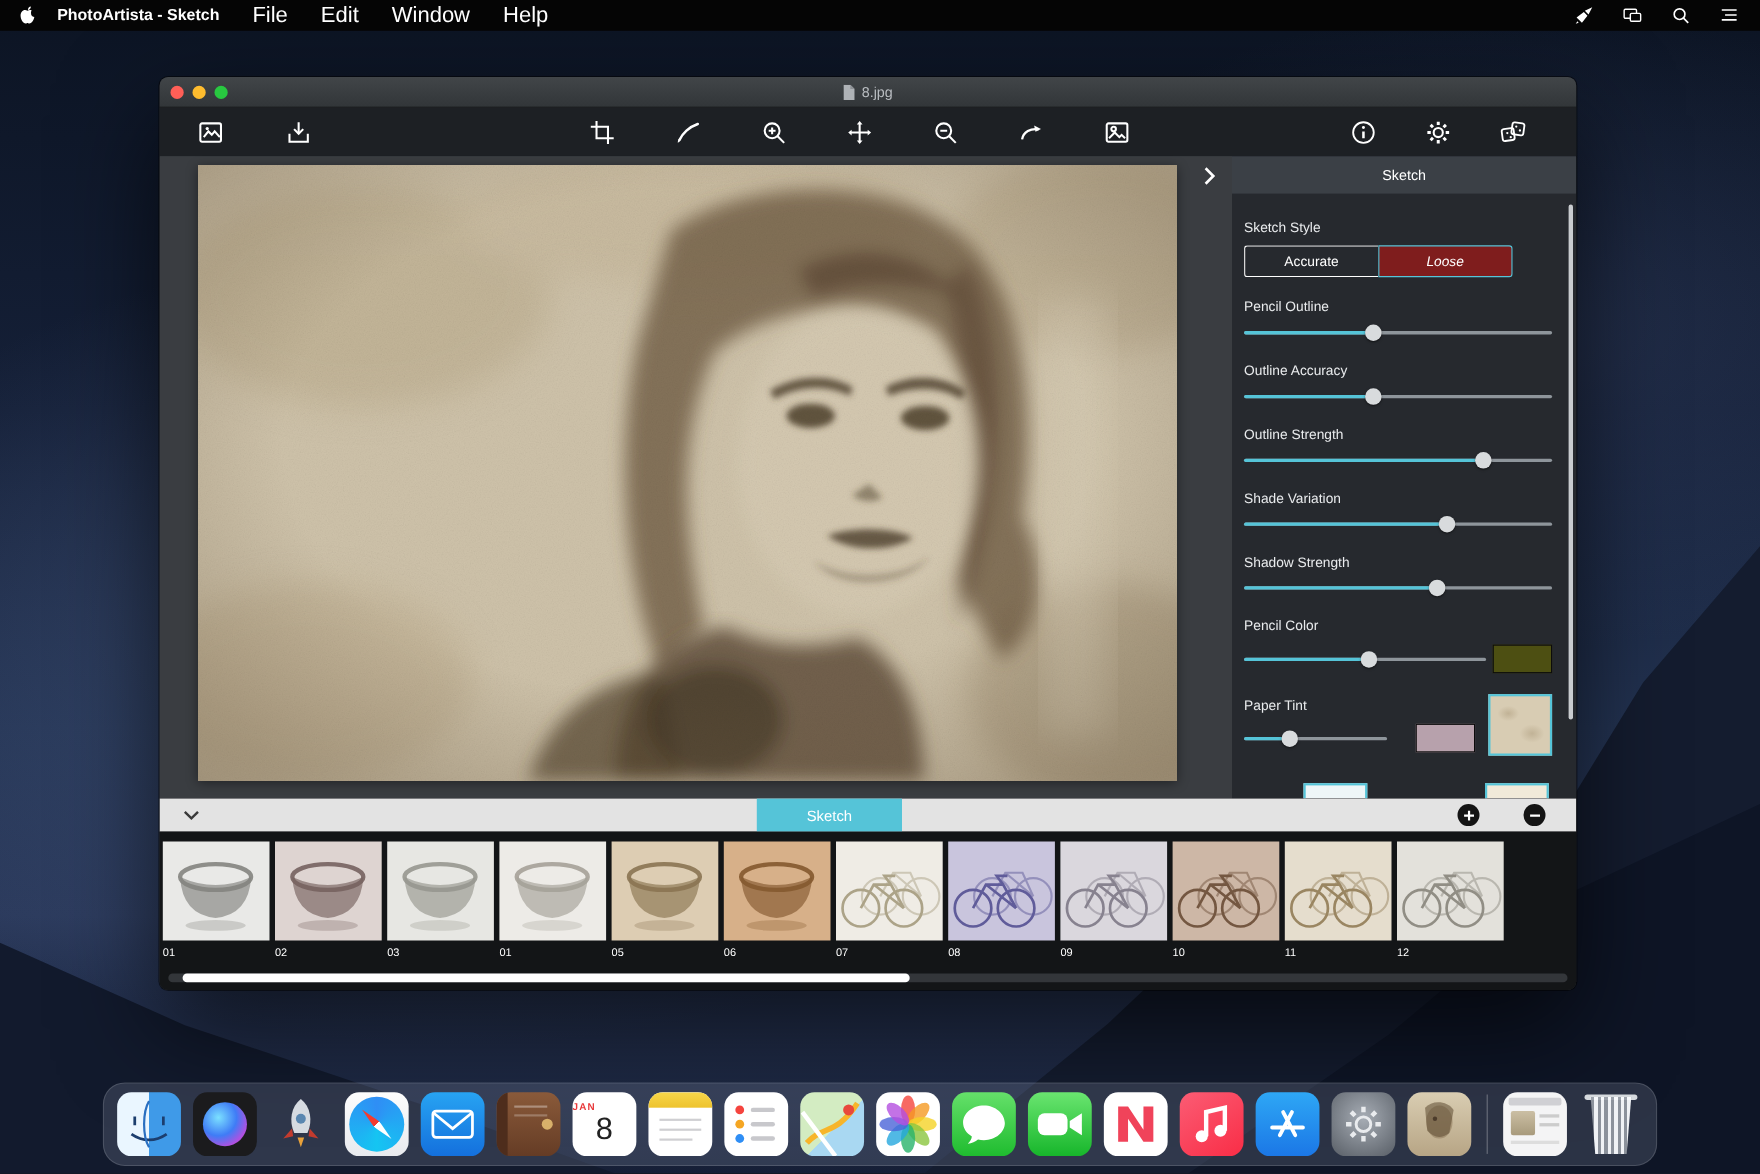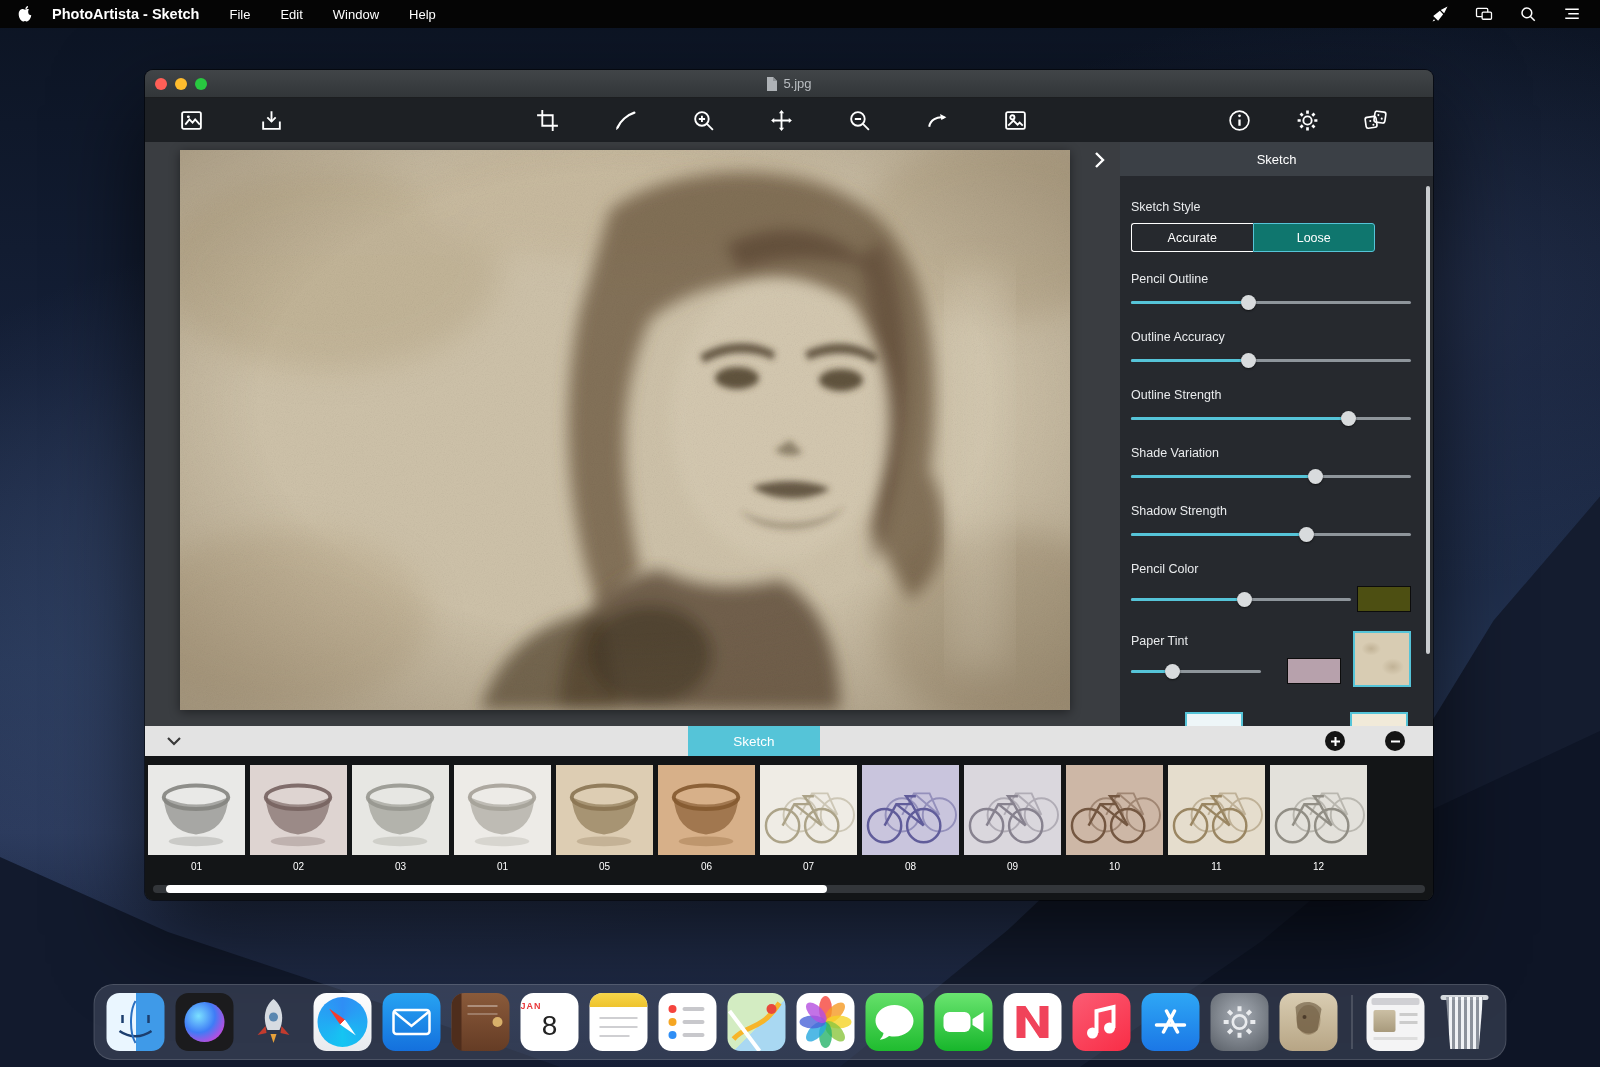--- a/index.html
+++ b/index.html
@@ -19,21 +19,21 @@
   .mountain.m2 { right:0; bottom:0; width:520px; height:420px; background:#0e1526;
     clip-path:polygon(100% 20%, 100% 100%, 0 100%, 35% 70%, 62% 42%); }
   .mountain.m3 { left:0; bottom:0; width:560px; height:300px; background:#121a2d;
     clip-path:polygon(0 30%, 30% 55%, 70% 80%, 100% 100%, 0 100%); }
 
   
   .menu-bar { position:absolute; top:0; left:0; right:0; height:28px; background:#050505;
     display:flex; align-items:center; padding:0 16px; color:#fff; z-index:50; }
   .mb-apple { width:18px; height:18px; display:flex; align-items:center; margin-right:18px; }
   .mb-app-name { font-weight:bold; font-size:14.5px; margin-right:30px; }
-  .menu-item { font-size:13px; margin-right:30px; cursor:default; }
+  .menu-item { font-size:20px; margin-right:30px; cursor:default; }
   .mb-right { margin-left:auto; display:flex; align-items:center; }
   .mb-icon { width:24px; height:22px; margin-left:20px; display:flex; align-items:center; justify-content:center; }
   .mb-icon svg { width:18px; height:18px; }
 
   
   .app-window { position:absolute; left:145px; top:70px; width:1288px; height:830px;
     border-radius:8px; overflow:hidden; background:#2a2d31;
     box-shadow:0 35px 90px rgba(0,0,0,0.65), 0 0 0 1px rgba(0,0,0,0.5); }
   .title-bar { height:28px; background:linear-gradient(#414548,#323639);
     border-bottom:1px solid #1c1e20; position:relative; display:flex; align-items:center; }
@@ -61,21 +61,21 @@
   .side-panel { width:313px; background:#26292e; position:relative; overflow:hidden; }
   .panel-header { height:34px; background:#3b4046; color:#fff; font-size:13px;
     display:flex; align-items:center; justify-content:center; }
   .panel-body { padding:24px 22px 0 11px; position:relative; height:550px; overflow:hidden; }
   .section-label { color:#e9ebed; font-size:12.5px; }
   .segment { display:flex; height:29px; margin-top:9px; width:244px; }
   .seg-option { flex:1; display:flex; align-items:center; justify-content:center;
     font-size:12.5px; color:#fff; cursor:pointer; background:#26292e; border:1px solid #ffffff; }
   .seg-option:first-child { border-radius:3px 0 0 3px; border-right:none; }
   .seg-option:last-child { border-radius:0 3px 3px 0; }
-  .seg-option.active { background:#0f766e; border-color:#55c4d8; }
+  .seg-option.active { background:#7f1d1d; border-color:#55c4d8;font-style:italic; }
 
   .slider-block { margin-top:20px; }
   .slider-label { color:#e9ebed; font-size:12.5px; margin-bottom:8px; }
   .slider-row { display:flex; align-items:center; height:16px; }
   .slider-row.tall { height:30px; }
   .slider-track { position:relative; height:3px; background:#8e959b; border-radius:2px; flex:0 0 auto; cursor:pointer; }
   .slider-fill { position:absolute; left:0; top:0; height:3px; background:#55c4d8; border-radius:2px; }
   .slider-thumb { position:absolute; top:-6px; width:15px; height:15px; border-radius:50%;
     background:#d8dbdd; margin-left:-8px; box-shadow:0 1px 2px rgba(0,0,0,0.55); cursor:pointer; }
   .color-swatch { width:54px; height:26px; border:1px solid #0c0c0c; flex:0 0 auto; cursor:pointer; }
@@ -102,21 +102,21 @@
     color:#fff; font-size:13.5px; display:flex; align-items:center; justify-content:center; cursor:pointer; }
   .round-btn { position:absolute; top:5px; width:20px; height:20px; border-radius:50%; background:#141414;
     display:flex; align-items:center; justify-content:center; cursor:pointer; }
   .round-btn.add { left:1180px; } .round-btn.remove { left:1240px; }
 
   
   .filmstrip { position:absolute; top:686px; left:0; right:0; height:144px; background:#131517; }
   .thumb-row { display:flex; gap:5px; padding:9px 0 0 3px; overflow:hidden; }
   .thumb { width:97px; flex:0 0 auto; cursor:pointer; }
   .thumb-img { height:90px; position:relative; overflow:hidden; }
-  .thumb-label { color:#fff; font-size:10px; text-align:center; margin-top:6px; }
+  .thumb-label { color:#fff; font-size:10px; margin-top:6px; }
   .h-scroll-track { position:absolute; left:8px; right:8px; bottom:7px; height:8px;
     background:#33363a; border-radius:4px; }
   .h-scroll-thumb { position:absolute; left:1%; top:0; height:8px; background:#fff; border-radius:4px; cursor:pointer; }
 
   
   .dock { position:absolute; left:50%; transform:translateX(-50%); bottom:7px; height:76px;
     background:rgba(150,160,180,0.22); border:1px solid rgba(255,255,255,0.14); border-radius:20px;
     display:flex; align-items:center; padding:0 12px; gap:11px; z-index:40; }
   .dock-item { width:58px; height:58px; position:relative; border-radius:13px; overflow:hidden; cursor:pointer; flex:0 0 auto; }
   .dock-item svg { position:absolute; inset:0; width:100%; height:100%; }
@@ -210,21 +210,21 @@
         <div class="tl yellow"></div>
         <div class="tl green"></div>
       </div>
       <div class="win-title">
         <span class="doc-icon">
           <svg width="11" height="14" viewBox="0 0 11 14">
               <path d="M1 0h6l4 4v10H1z" fill="#aeb2b6"></path>
               <path d="M7 0l4 4H7z" fill="#8d9195"></path>
             </svg>
         </span>
-        <span>5.jpg</span>
+        <span>8.jpg</span>
       </div>
     </div>
 
     <div class="toolbar">
       <div class="tb-group tb-left">
           <div class="tb-btn">
             <svg viewBox="0 0 24 24" fill="none" stroke="#fff" stroke-width="1.8">
               <rect x="3" y="4" width="18" height="16" rx="1.5"></rect>
               <path d="M6 16l4-5 3 3 2.5-3L20 16"></path>
               <circle cx="9" cy="8.5" r="1.4" fill="#fff" stroke="none"></circle>

